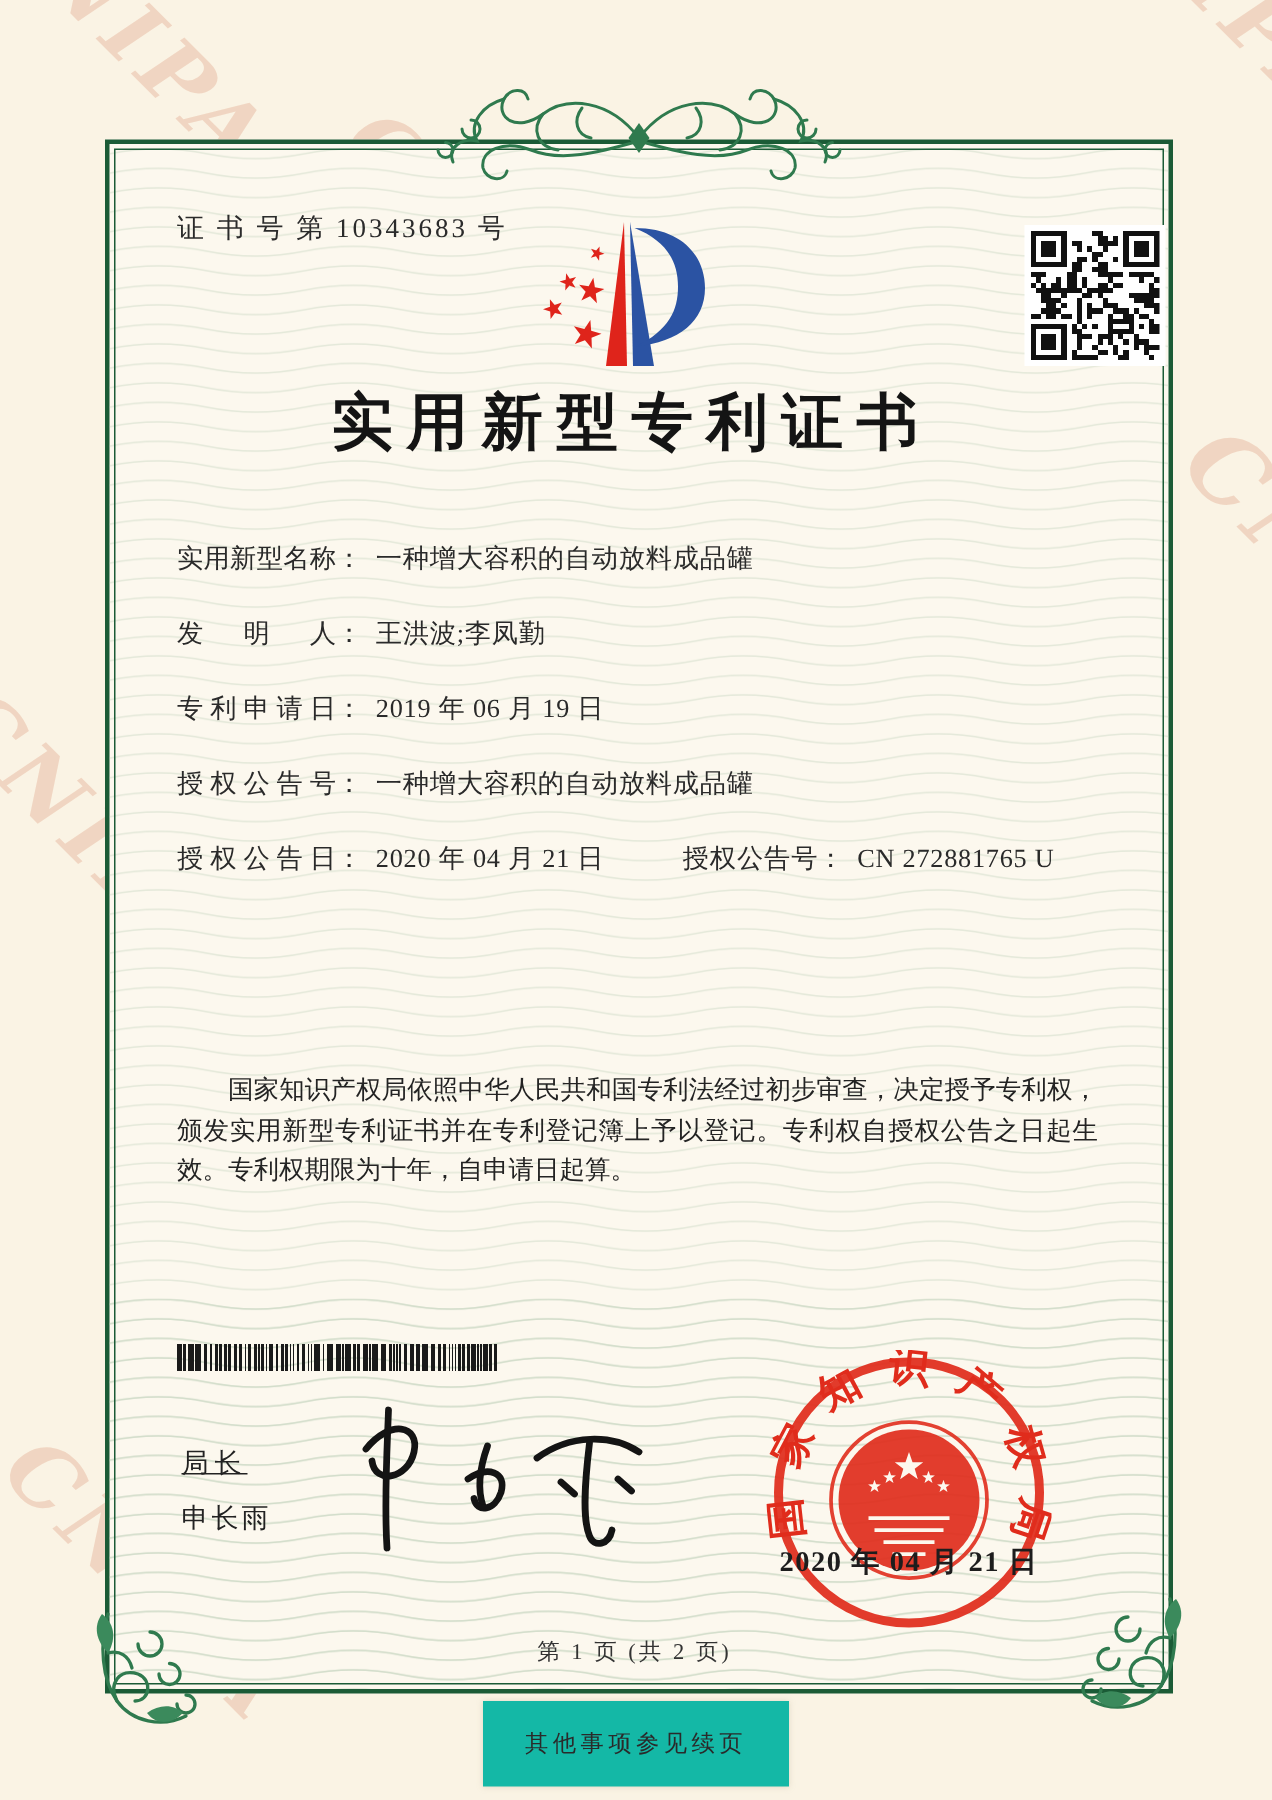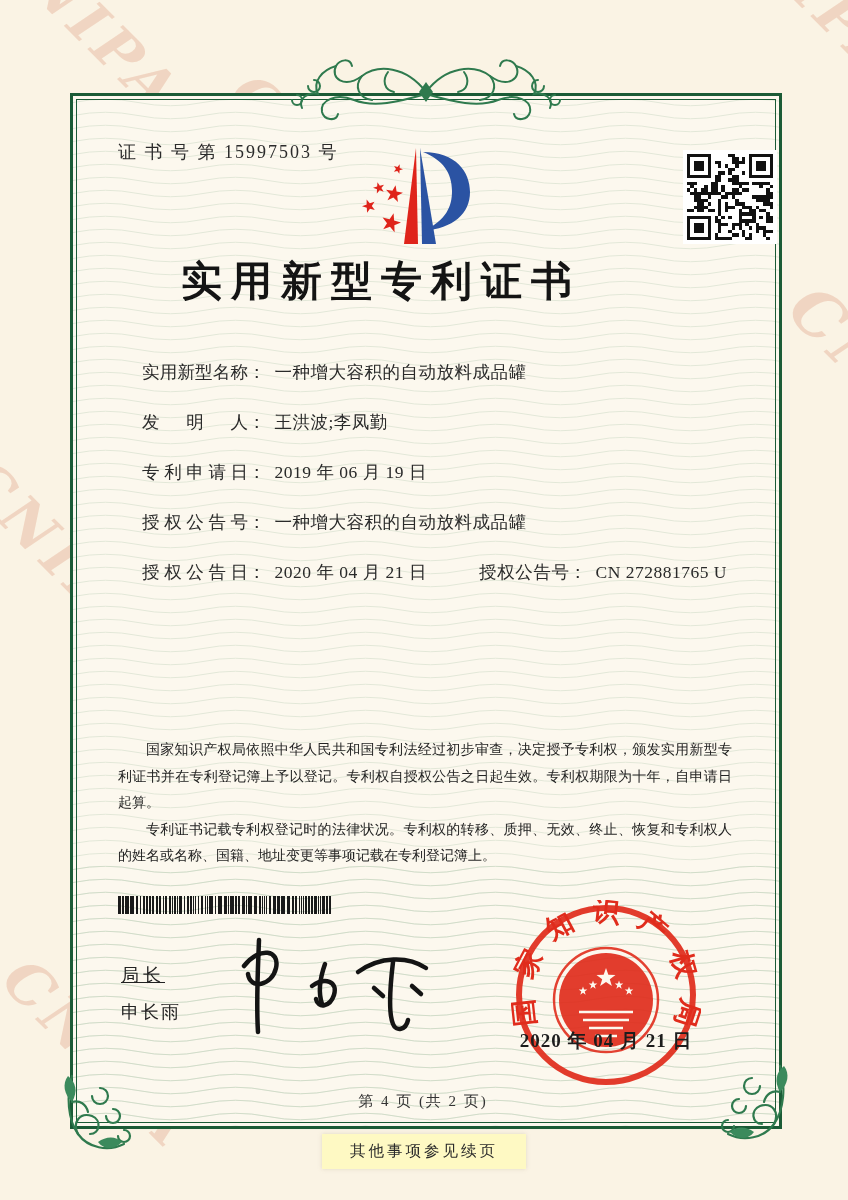--- a/index.html
+++ b/index.html
@@ -20,46 +20,46 @@
                border:1px solid #1b5b36;}
   .waves{position:absolute;left:0;top:0;width:100%;height:100%;z-index:0;}
 
   .content{position:absolute;left:0;top:0;width:848px;height:1200px;z-index:3;}
 
   .cert-no{position:absolute;left:118px;top:140px;font-size:18px;letter-spacing:2px;color:#2b2b2b;}
   .logo{position:absolute;left:356px;top:138px;}
   .qr{position:absolute;left:683px;top:150px;width:86px;height:86px;background:#fff;padding:4px;}
 
   .title{position:absolute;left:70px;top:254px;width:622px;text-align:center;
-         font-size:41px;font-weight:bold;letter-spacing:9px;color:#141414;}
+         font-size:41px;font-weight:bold;letter-spacing:9px;color:#141414;padding-left:40px;}
 
   .fields{position:absolute;left:118px;top:360px;width:630px;}
-  .frow{position:relative;height:50px;font-size:17.5px;color:#2a2a2a;white-space:nowrap;margin-left:24px;}
+  .frow{position:relative;height:50px;font-size:17.5px;color:#2a2a2a;white-space:nowrap;}
   .lab{display:inline-block;width:106px;text-align:justify;text-align-last:justify;vertical-align:top;}
   .colon{display:inline-block;}
   .val{margin-left:9px;letter-spacing:.5px;}
   .pair2{position:absolute;left:337px;top:0;}
 
-  .body-text{position:absolute;left:118px;top:737px;width:614px;font-size:14px;
+  .body-text{position:absolute;left:118px;top:714px;width:614px;font-size:17px;
              line-height:26.5px;text-align:justify;color:#232323;}
   .body-text p{margin:0;text-indent:2em;}
 
   .barcode{position:absolute;left:118px;top:896px;}
   .sig-label{position:absolute;left:121px;top:963px;font-size:18px;letter-spacing:4px;color:#222;text-decoration:underline;}
   .sig-name{position:absolute;left:121px;top:1000px;font-size:18px;letter-spacing:2px;color:#222;font-family:Liberation Mono, monospace;}
   .signature{position:absolute;left:228px;top:932px;}
 
   .seal{position:absolute;left:511px;top:900px;width:190px;height:190px;}
   .seal-date{position:absolute;left:506px;top:1028px;width:200px;text-align:center;
              font-size:19px;color:#1d1d1d;letter-spacing:1px;font-weight:bold;}
 
   .page-info{position:absolute;left:70px;top:1092px;width:706px;text-align:center;
              font-size:15px;letter-spacing:2px;color:#333;}
   .continuation{position:absolute;left:50%;top:1134px;transform:translateX(-50%);
-                background:#fef9c3;padding:7px 28px;font-size:15.5px;letter-spacing:3px;
+                background:#14b8a6;padding:18px 28px;font-size:15.5px;letter-spacing:3px;
                 color:#2a2a2a;box-shadow:0 0 4px rgba(180,170,140,.35);}
 
   .ornament-top{position:absolute;left:278px;top:56px;z-index:4;}
   .corner-bl{position:absolute;left:58px;top:1072px;z-index:4;}
   .corner-br{position:absolute;left:718px;top:1054px;z-index:4;transform:scaleX(-1);}
 </style>
 </head>
 <body>
 
 <div class="page">
@@ -122,21 +122,21 @@
       <path d="M48,44 a7,7 0 1,0 7,-7"></path>
       <path d="M60,64 a6,6 0 1,0 6,-6"></path>
       <path d="M14,30 C22,28 28,32 30,40"></path>
     </g>
     <path d="M10,4 C18,10 20,20 14,30 C6,22 4,12 10,4 Z" fill="#3b8a5c"></path>
     <path d="M40,70 C48,64 58,64 64,70 C56,78 46,78 40,70 Z" fill="#3b8a5c"></path>
   </svg>
 
   <div class="content">
 
-    <div class="cert-no">证 书 号 第 15997503 号</div>
+    <div class="cert-no">证 书 号 第 10343683 号</div>
 
     <svg class="logo" width="132" height="116" viewBox="0 0 132 116">
       <g id="logo-stars">
           <polygon points="42.00,26.00 43.18,29.38 46.76,29.45 43.90,31.62 44.94,35.05 42.00,33.00 39.06,35.05 40.10,31.62 37.24,29.45 40.82,29.38" fill="#df241b" transform="rotate(20 42 31)"></polygon>
           <polygon points="23.00,44.00 24.41,48.06 28.71,48.15 25.28,50.74 26.53,54.85 23.00,52.40 19.47,54.85 20.72,50.74 17.29,48.15 21.59,48.06" fill="#df241b" transform="rotate(-15 23 50)"></polygon>
           <polygon points="38.00,47.00 40.12,53.09 46.56,53.22 41.42,57.11 43.29,63.28 38.00,59.60 32.71,63.28 34.58,57.11 29.44,53.22 35.88,53.09" fill="#df241b" transform="rotate(10 38 56)"></polygon>
           <polygon points="13.00,61.00 14.65,65.73 19.66,65.84 15.66,68.87 17.11,73.66 13.00,70.80 8.89,73.66 10.34,68.87 6.34,65.84 11.35,65.73" fill="#df241b" transform="rotate(-20 13 68)"></polygon>
           <polygon points="35.00,75.00 37.35,81.76 44.51,81.91 38.80,86.24 40.88,93.09 35.00,89.00 29.12,93.09 31.20,86.24 25.49,81.91 32.65,81.76" fill="#df241b" transform="rotate(15 35 85)"></polygon>
         </g>
       <polygon points="60,10 48,106 62,106" fill="#df241b"></polygon>
@@ -374,21 +374,20 @@
       <div class="frow">
         <span class="lab">授权公告日</span><span class="colon">：</span><span class="val">2020 年 04 月 21 日</span>
         <span class="pair2">
           <span class="lab" style="width:90px">授权公告号</span><span class="colon">：</span><span class="val">CN 272881765 U</span>
         </span>
       </div>
     </div>
 
     <div class="body-text">
       <p>国家知识产权局依照中华人民共和国专利法经过初步审查，决定授予专利权，颁发实用新型专利证书并在专利登记簿上予以登记。专利权自授权公告之日起生效。专利权期限为十年，自申请日起算。</p>
-      <p>专利证书记载专利权登记时的法律状况。专利权的转移、质押、无效、终止、恢复和专利权人的姓名或名称、国籍、地址变更等事项记载在专利登记簿上。</p>
     </div>
 
     <svg class="barcode" id="bcsvg" width="218" height="18" viewBox="0 0 218 18" shape-rendering="crispEdges">
         <rect x="0" y="0" width="3" height="18" fill="#1a1a1a"></rect>
         <rect x="4" y="0" width="2" height="18" fill="#1a1a1a"></rect>
         <rect x="7" y="0" width="4" height="18" fill="#1a1a1a"></rect>
         <rect x="12" y="0" width="4" height="18" fill="#1a1a1a"></rect>
         <rect x="18" y="0" width="2" height="18" fill="#1a1a1a"></rect>
         <rect x="22" y="0" width="1" height="18" fill="#1a1a1a"></rect>
         <rect x="25" y="0" width="2" height="18" fill="#1a1a1a"></rect>
@@ -485,17 +484,17 @@
         <g stroke="#fdf8ee" stroke-width="2.5" fill="none">
           <path d="M68,112 H122"></path>
           <path d="M72,120 H118"></path>
           <path d="M78,128 H112"></path>
           <path d="M84,136 H106"></path>
         </g>
       </g>
     </svg>
     <div class="seal-date">2020 年 04 月 21 日</div>
 
-    <div class="page-info">第 4 页 (共 2 页)</div>
+    <div class="page-info">第 1 页 (共 2 页)</div>
     <div class="continuation">其他事项参见续页</div>
 
   </div>
 </div>
 
 </body></html>

